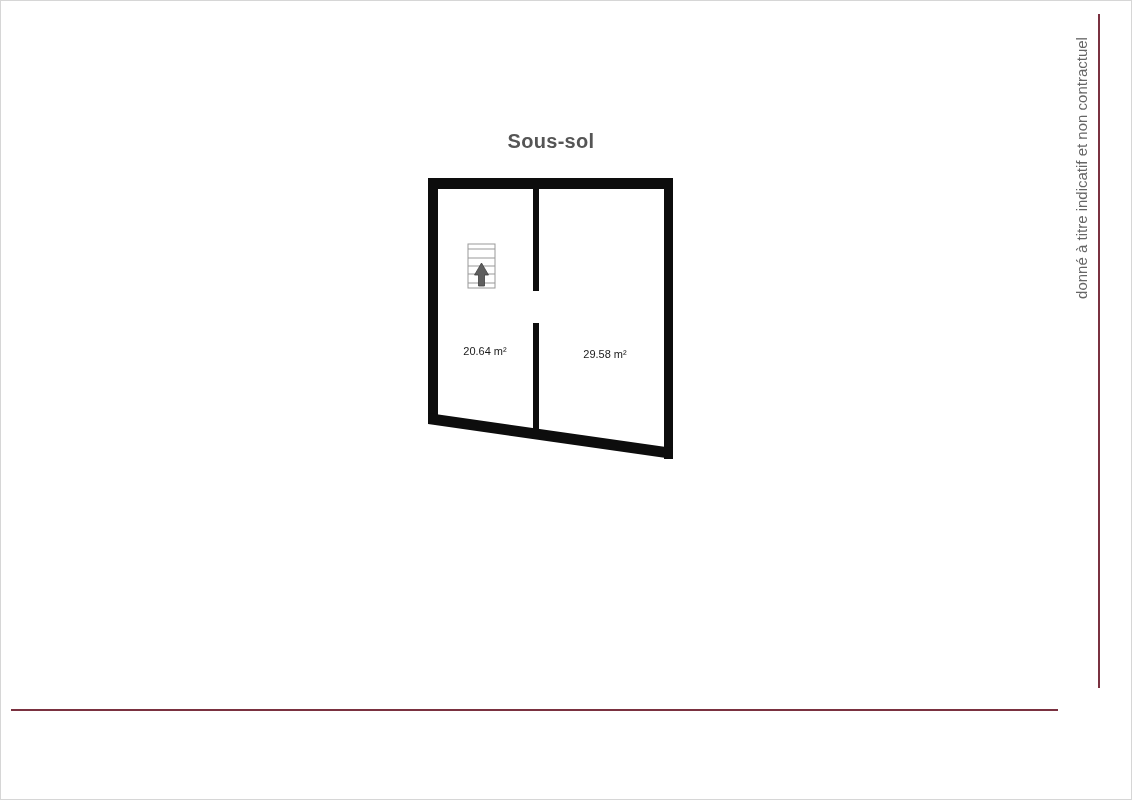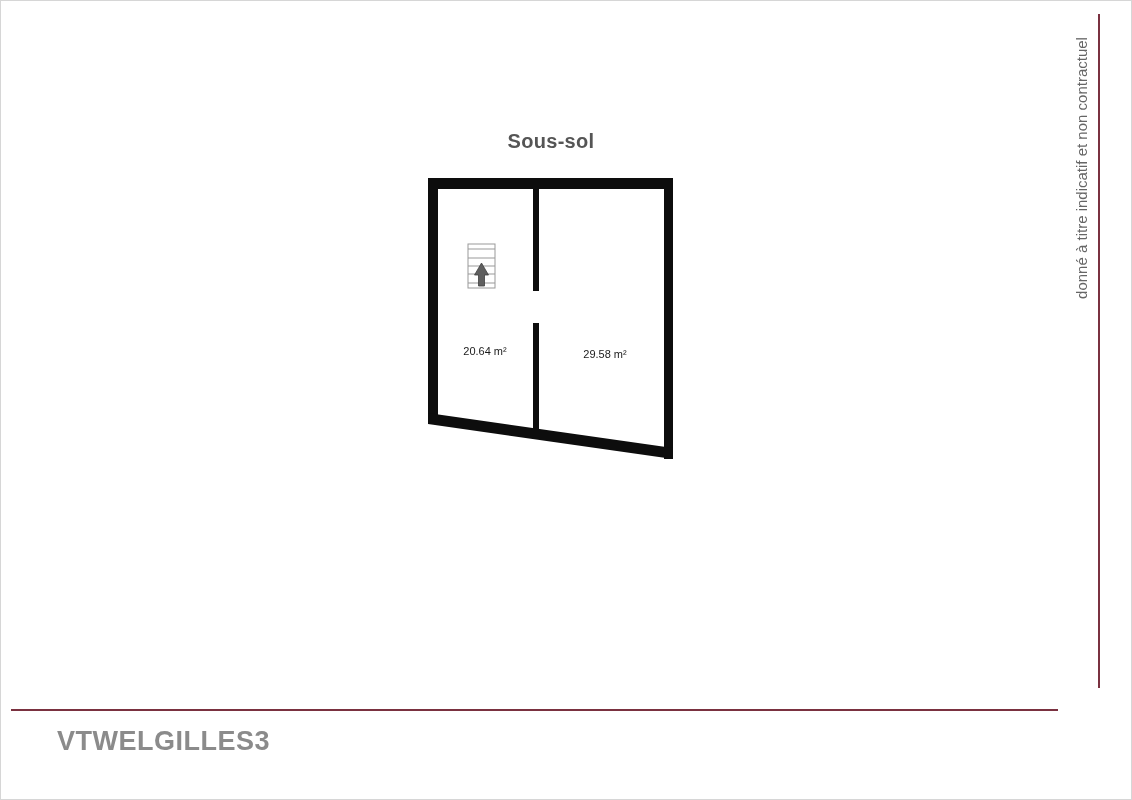--- a/index.html
+++ b/index.html
@@ -111,15 +111,14 @@
 
     <text class="room-label" x="57" y="177" text-anchor="middle">20.64 m²</text>
     <text class="room-label" x="177" y="180" text-anchor="middle">29.58 m²</text>
   </svg>
 
   <div class="side-note">donné à titre indicatif et non contractuel</div>
 
   <div class="vline"></div>
   <div class="hline"></div>
 
-  <div class="watermark">VTWELGILLES3</div>
 
 </div>
 
 </body></html>

